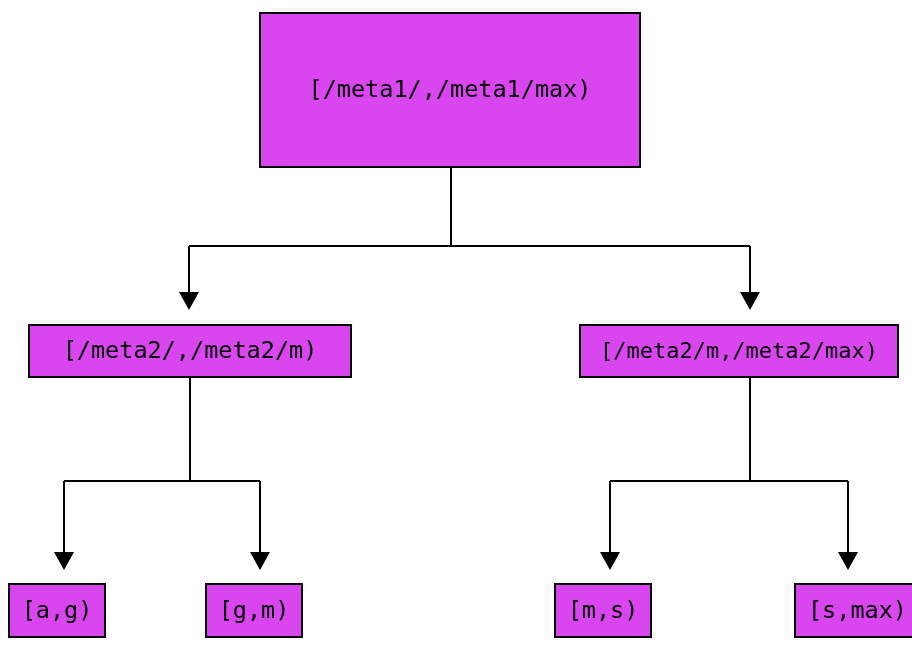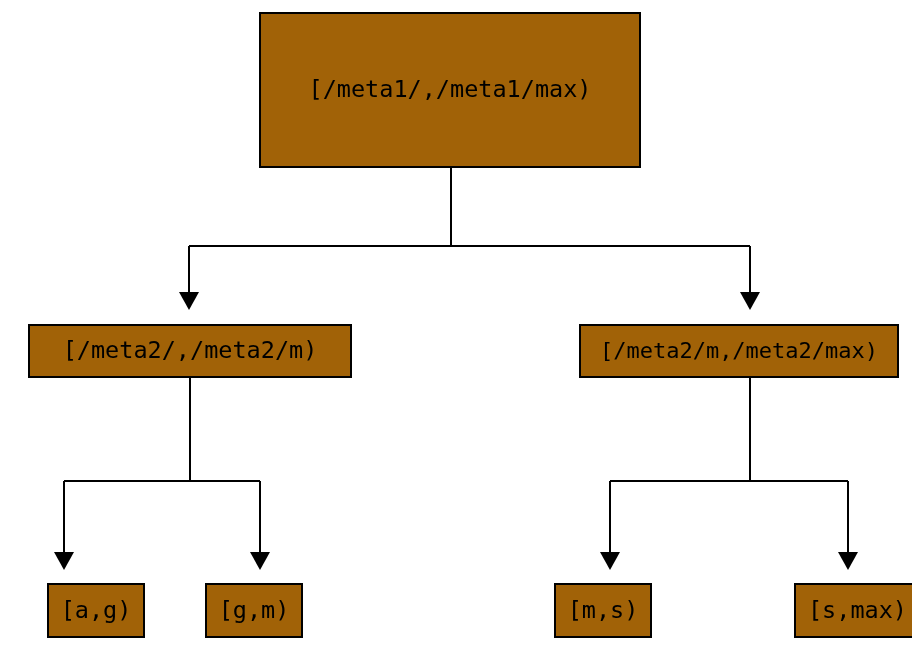--- a/index.html
+++ b/index.html
@@ -19,21 +19,21 @@
     position: absolute;
     left: 0;
     top: 0;
     width: 912px;
     height: 652px;
   }
   .node {
     position: absolute;
     box-sizing: border-box;
     border: 2px solid #000000;
-    background: #a16207;
+    background: #d946ef;
     display: flex;
     align-items: center;
     justify-content: center;
     color: #000000;
     white-space: pre;
     z-index: 2;
   }
   .node-label {
     display: block;
     line-height: 1;
@@ -58,21 +58,21 @@
     top: 324px;
     width: 320px;
     height: 54px;
     font-size: 22px;
   }
   .node-leaf {
     height: 55px;
     top: 583px;
     font-size: 23.5px;
   }
-  .node-leaf-1 { left: 8px;   width: 98px; margin-left: 39px;  }
+  .node-leaf-1 { left: 8px;   width: 98px;  }
   .node-leaf-2 { left: 205px; width: 98px;  }
   .node-leaf-3 { left: 554px; width: 98px;  }
   .node-leaf-4 { left: 794px; width: 127px; }
 </style>
 </head>
 <body>
 
 <div id="diagram-root">
 
   <svg id="edge-layer" viewBox="0 0 912 652" width="912" height="652" aria-hidden="true">

